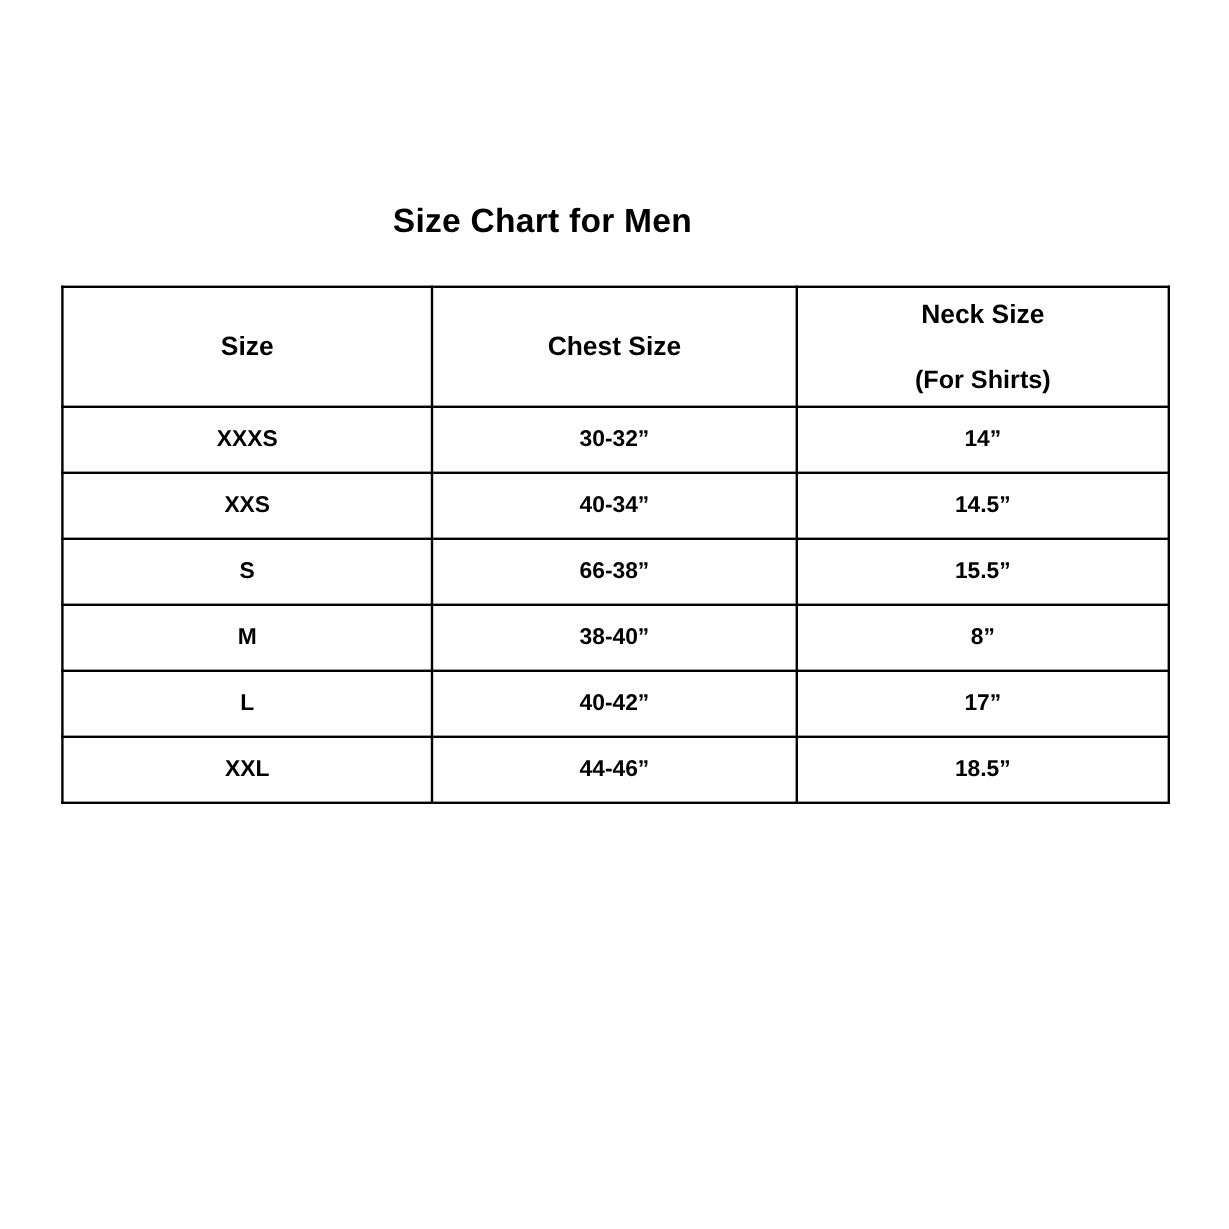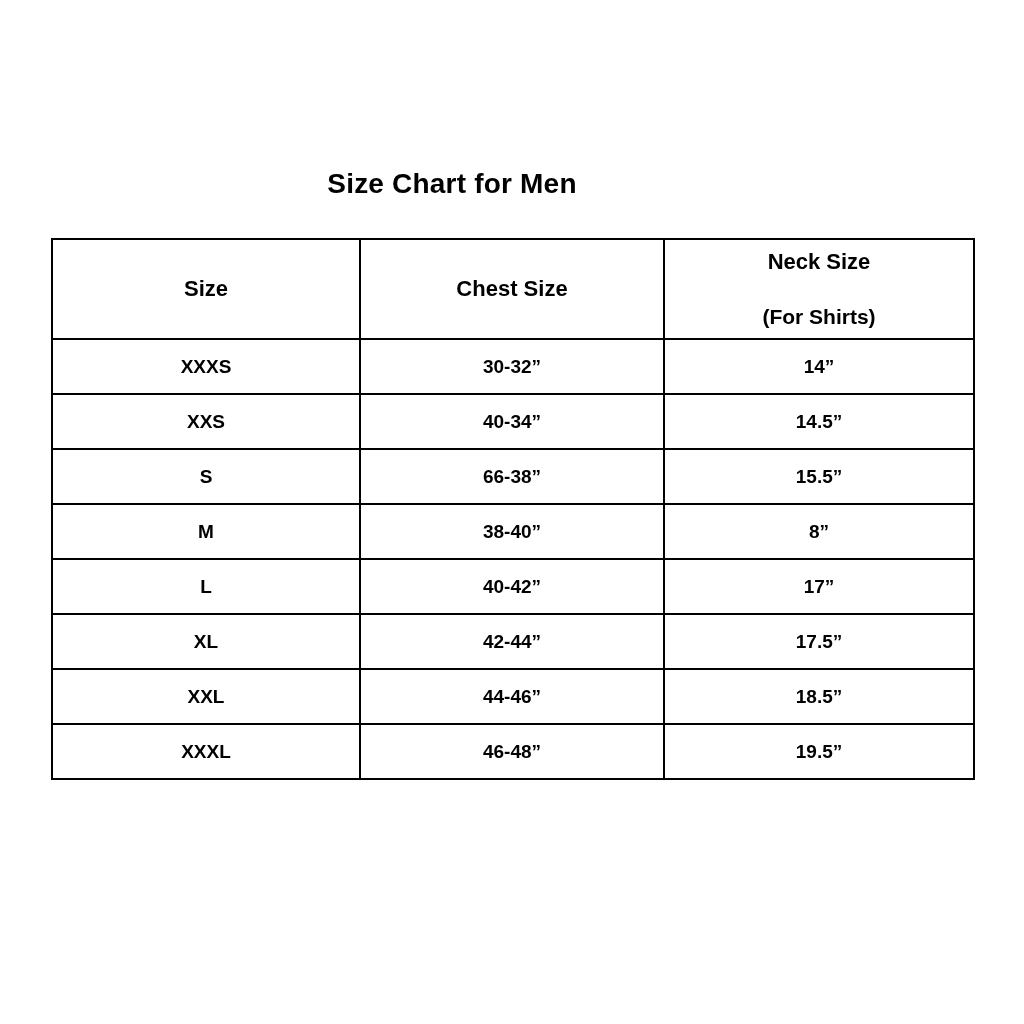--- a/index.html
+++ b/index.html
@@ -118,31 +118,21 @@
           <td class="size-cell">M</td>
           <td>38-40”</td>
           <td>8”</td>
         </tr>
         <tr>
           <td class="size-cell">L</td>
           <td>40-42”</td>
           <td>17”</td>
         </tr>
         <tr>
-          <td class="size-cell">XL</td>
-          <td>42-44”</td>
-          <td>17.5”</td>
-        </tr>
-        <tr>
           <td class="size-cell">XXL</td>
           <td>44-46”</td>
           <td>18.5”</td>
-        </tr>
-        <tr>
-          <td class="size-cell">XXXL</td>
-          <td>46-48”</td>
-          <td>19.5”</td>
         </tr>
       </tbody>
     </table>
   </div>
 
 </div>
 
 </body></html>

